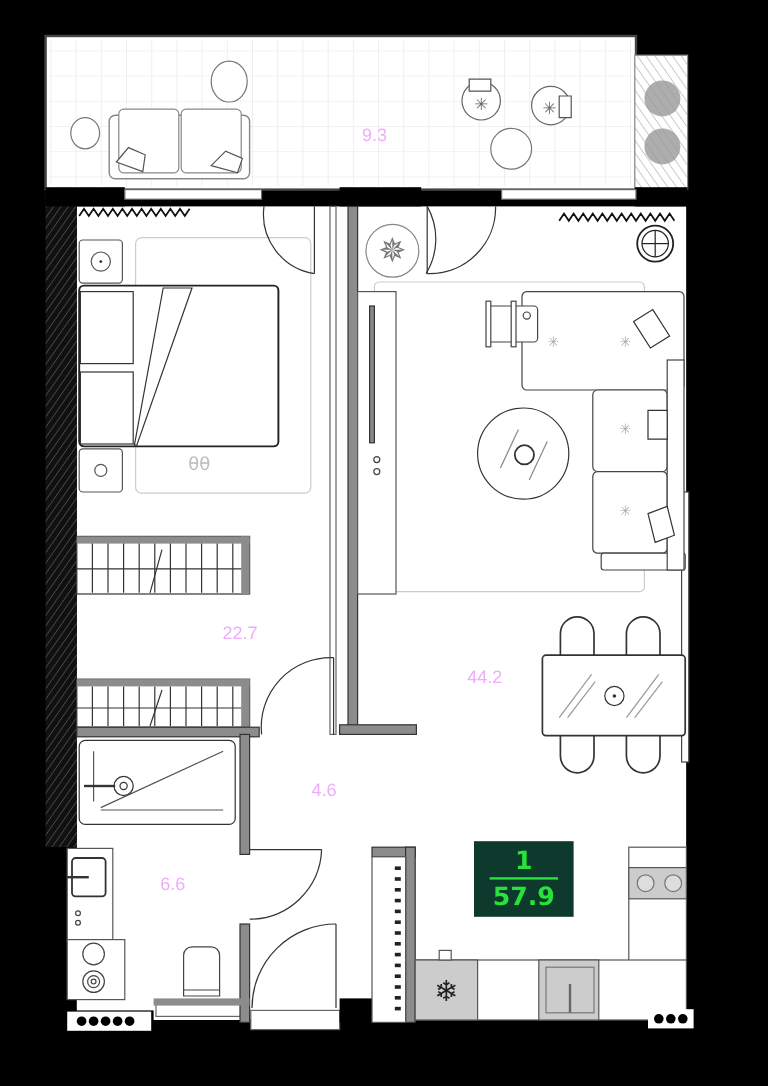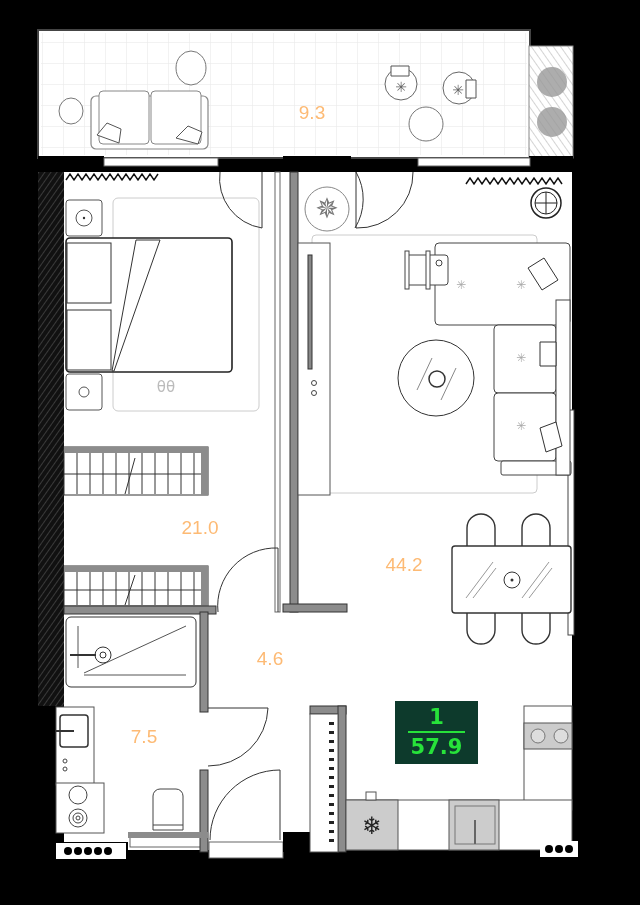--- a/index.html
+++ b/index.html
@@ -1,18 +1,18 @@
 <!DOCTYPE html>
 <html><head>
   <meta charset="utf-8">
   <style>
     html, body { margin: 0; padding: 0; background: #000; }
     body { width: 640px; height: 905px; position: relative; overflow: hidden; font-family: "Liberation Sans", sans-serif; }
     #plan { position: absolute; left: 0; top: 0; width: 640px; height: 905px; }
-    .room-label { position: absolute; font-family: "Liberation Sans", sans-serif; font-size: 19px; color: #fdba74; transform: translate(-50%, -50%); white-space: nowrap; }
+    .room-label { position: absolute; font-family: "Liberation Sans", sans-serif; font-size: 15px; color: #f0abfc; transform: translate(-50%, -50%); white-space: nowrap; }
     .badge { position: absolute; left: 395px; top: 701px; width: 83px; height: 63px; background: #0d3a2c; color: #27e23a; font-family: "DejaVu Sans", sans-serif; font-weight: bold; text-align: center; }
     .badge .rooms { position: absolute; left: 0; right: 0; top: 5px; font-size: 21px; line-height: 22px; }
     .badge .line { position: absolute; left: 13px; right: 13px; top: 30px; height: 2px; background: #27e23a; }
     .badge .area { position: absolute; left: 0; right: 0; top: 34px; font-size: 21px; line-height: 24px; }
   </style>
 </head>
 <body>
 
 <svg id="plan" viewBox="0 0 640 905" xmlns="http://www.w3.org/2000/svg">
   <defs>
@@ -275,22 +275,22 @@
   </g>
   <g>
     <rect x="540" y="841" width="38" height="16" fill="#fff"></rect>
     <circle cx="549" cy="849" r="4" fill="#000"></circle>
       <circle cx="559" cy="849" r="4" fill="#000"></circle>
       <circle cx="569" cy="849" r="4" fill="#000"></circle>
   </g>
 </svg>
 
 <div class="room-label" style="left:312px; top:113px;">9.3</div>
-<div class="room-label" style="left:200px; top:528px;">21.0</div>
+<div class="room-label" style="left:200px; top:528px;">22.7</div>
 <div class="room-label" style="left:404px; top:565px;">44.2</div>
 <div class="room-label" style="left:270px; top:659px;text-align:right;">4.6</div>
-<div class="room-label" style="left:144px; top:737px;">7.5</div>
+<div class="room-label" style="left:144px; top:737px;">6.6</div>
 
 <div class="badge">
   <div class="rooms">1</div>
   <div class="line"></div>
   <div class="area">57.9</div>
 </div>
 
 </body></html>

